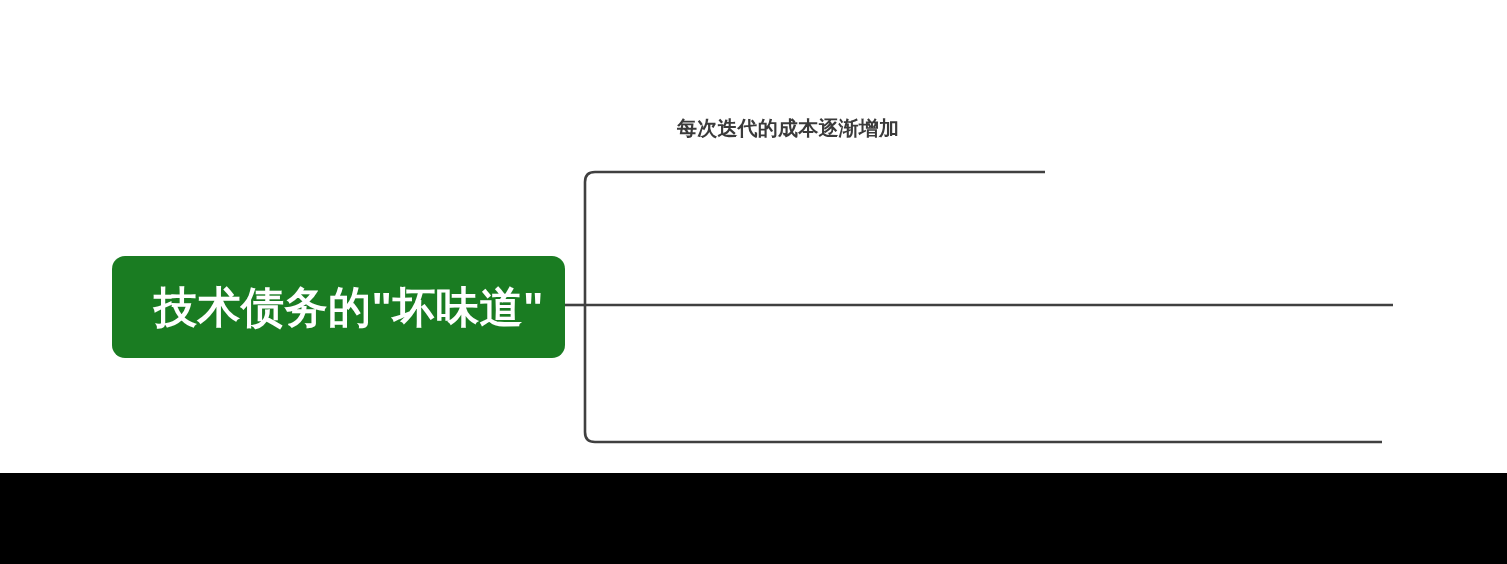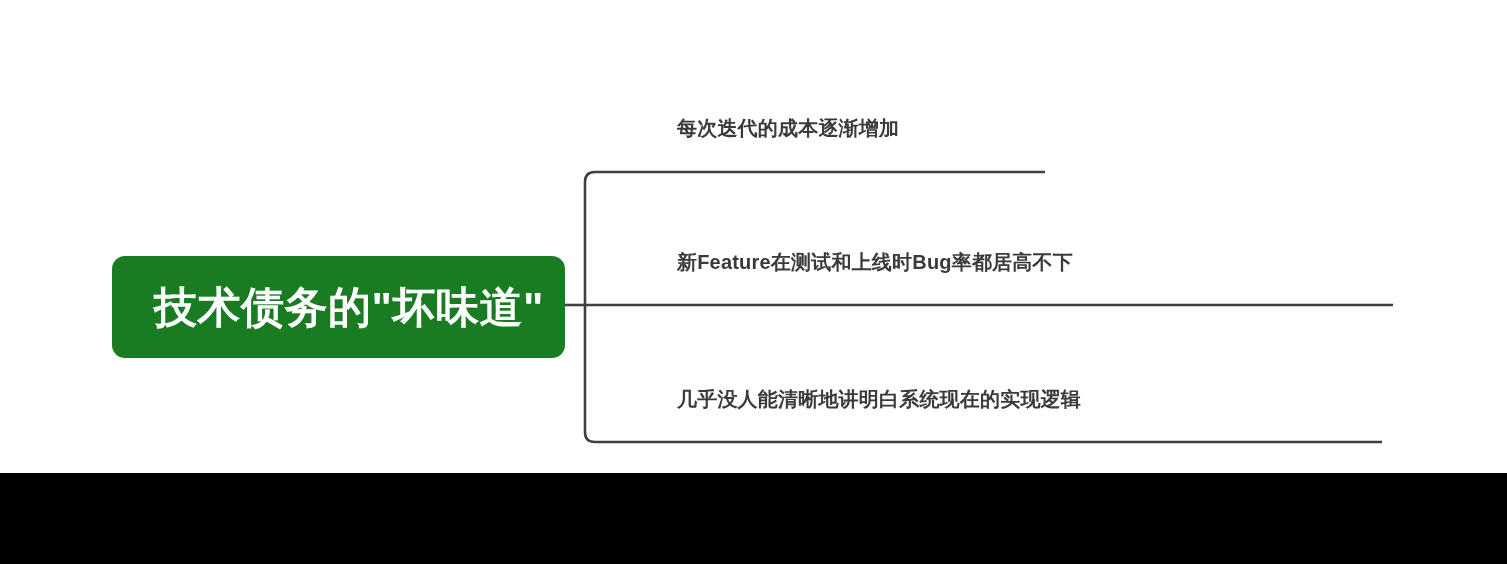--- a/index.html
+++ b/index.html
@@ -86,19 +86,17 @@
 
     <path d="M 585 305 L 585 432 Q 585 442 595 442 L 1382 442" fill="none" stroke="#404040" stroke-width="2.6" stroke-linecap="butt" stroke-linejoin="round"></path>
   </svg>
 
   <div id="root-node">
     <span id="root-node-label">技术债务的"坏味道"</span>
   </div>
 
   <div class="branch-label" id="branch-label-0">每次迭代的成本逐渐增加</div>
 
-  <div class="branch-label" id="branch-label-1">新Feature在测试和上线时Bug率都居高不下</div>
 
-  <div class="branch-label" id="branch-label-2">几乎没人能清晰地讲明白系统现在的实现逻辑</div>
 
   <div id="bottom-bar"></div>
 
 </div>
 
 </body></html>

